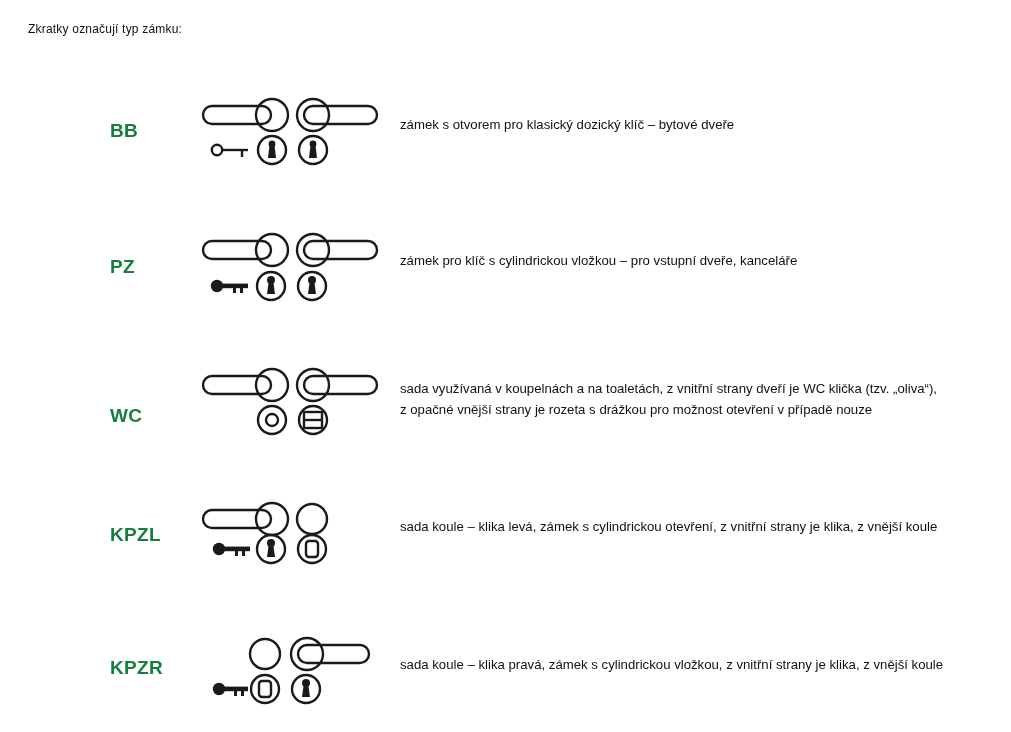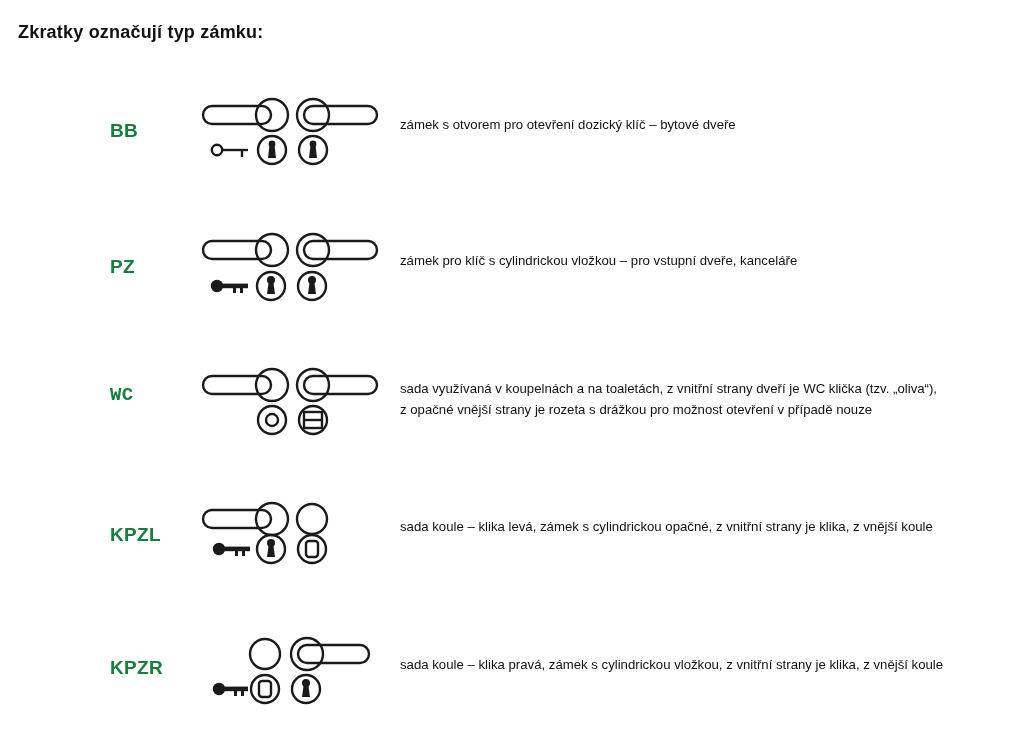--- a/index.html
+++ b/index.html
@@ -11,24 +11,24 @@
     width: 1011px;
     height: 732px;
     position: relative;
     font-family: "Liberation Sans", sans-serif;
     color: #111111;
     overflow: hidden;
   }
 
   .page-title {
     position: absolute;
-    left: 18px;
+    left: 28px;
     top: 22px;
-    font-size: 18px;
-    font-weight: bold;
+    font-size: 12px;
+    font-weight: normal;
     letter-spacing: 0.2px;
     color: #111111;
   }
 
   .row {
     position: absolute;
     left: 0;
     width: 1011px;
   }
 
@@ -95,21 +95,21 @@
       <g fill="none" stroke="#1a1a1a" stroke-width="2.4">
         <circle cx="113" cy="55" r="14"></circle>
       </g>
       <g fill="#1a1a1a">
         <circle cx="113" cy="49" r="3.4"></circle>
         <path d="M110.4 51 L115.6 51 L117 63 L109 63 Z"></path>
       </g>
     </svg>
   </div>
 
-  <div class="row-desc" style="top:19px;">zámek s otvorem pro otevření dozický klíč – bytové dveře</div>
+  <div class="row-desc" style="top:19px;">zámek s otvorem pro klasický dozický klíč – bytové dveře</div>
 </div>
 
 <div class="row" style="top:230px;">
 
   <div class="row-code" style="left:110px; top:26px;">PZ</div>
 
   <div class="gfx" style="left:200px; top:0px;">
     <svg width="185" height="75" viewBox="0 0 185 75">
       <g fill="none" stroke="#1a1a1a" stroke-width="2.4">
         <path d="M12 11 H62 A9 9 0 0 1 62 29 H12 A4 4 0 0 1 12 11 Z"></path>
@@ -141,21 +141,21 @@
         <path d="M109.6 52.5 L114.4 52.5 L116 64 L108 64 Z"></path>
       </g>
     </svg>
   </div>
 
   <div class="row-desc" style="top:20px;text-align:right;">zámek pro klíč s cylindrickou vložkou – pro vstupní dveře, kanceláře</div>
 </div>
 
 <div class="row" style="top:365px;">
 
-  <div class="row-code" style="left:110px; top:19px;font-family:Liberation Mono, monospace;">WC</div>
+  <div class="row-code" style="left:110px; top:40px;">WC</div>
 
   <div class="gfx" style="left:200px; top:0px;">
     <svg width="185" height="75" viewBox="0 0 185 75">
       <g fill="none" stroke="#1a1a1a" stroke-width="2.4">
         <path d="M12 11 H62 A9 9 0 0 1 62 29 H12 A4 4 0 0 1 12 11 Z"></path>
         <circle cx="72" cy="20" r="16"></circle>
         <circle cx="113" cy="20" r="16"></circle>
         <path d="M113 11 H168 A4 4 0 0 1 168 29 H113 A9 9 0 0 1 113 11 Z"></path>
       </g>
 
@@ -205,21 +205,21 @@
         <path d="M68.6 55.5 L73.4 55.5 L75 67 L67 67 Z"></path>
       </g>
 
       <g fill="none" stroke="#1a1a1a" stroke-width="2.4">
         <circle cx="112" cy="59" r="14"></circle>
         <rect x="106" y="51" width="12" height="16" rx="3"></rect>
       </g>
     </svg>
   </div>
 
-  <div class="row-desc" style="top:26px;">sada koule – klika levá, zámek s cylindrickou opačné, z vnitřní strany je klika, z vnější koule</div>
+  <div class="row-desc" style="top:26px;">sada koule – klika levá, zámek s cylindrickou otevření, z vnitřní strany je klika, z vnější koule</div>
 </div>
 
 <div class="row" style="top:628px;">
 
   <div class="row-code" style="left:110px; top:16px;margin-top:13px;">KPZR</div>
 
   <div class="gfx" style="left:200px; top:0px;">
     <svg width="185" height="80" viewBox="0 0 185 80">
 
       <g fill="none" stroke="#1a1a1a" stroke-width="2.4">

